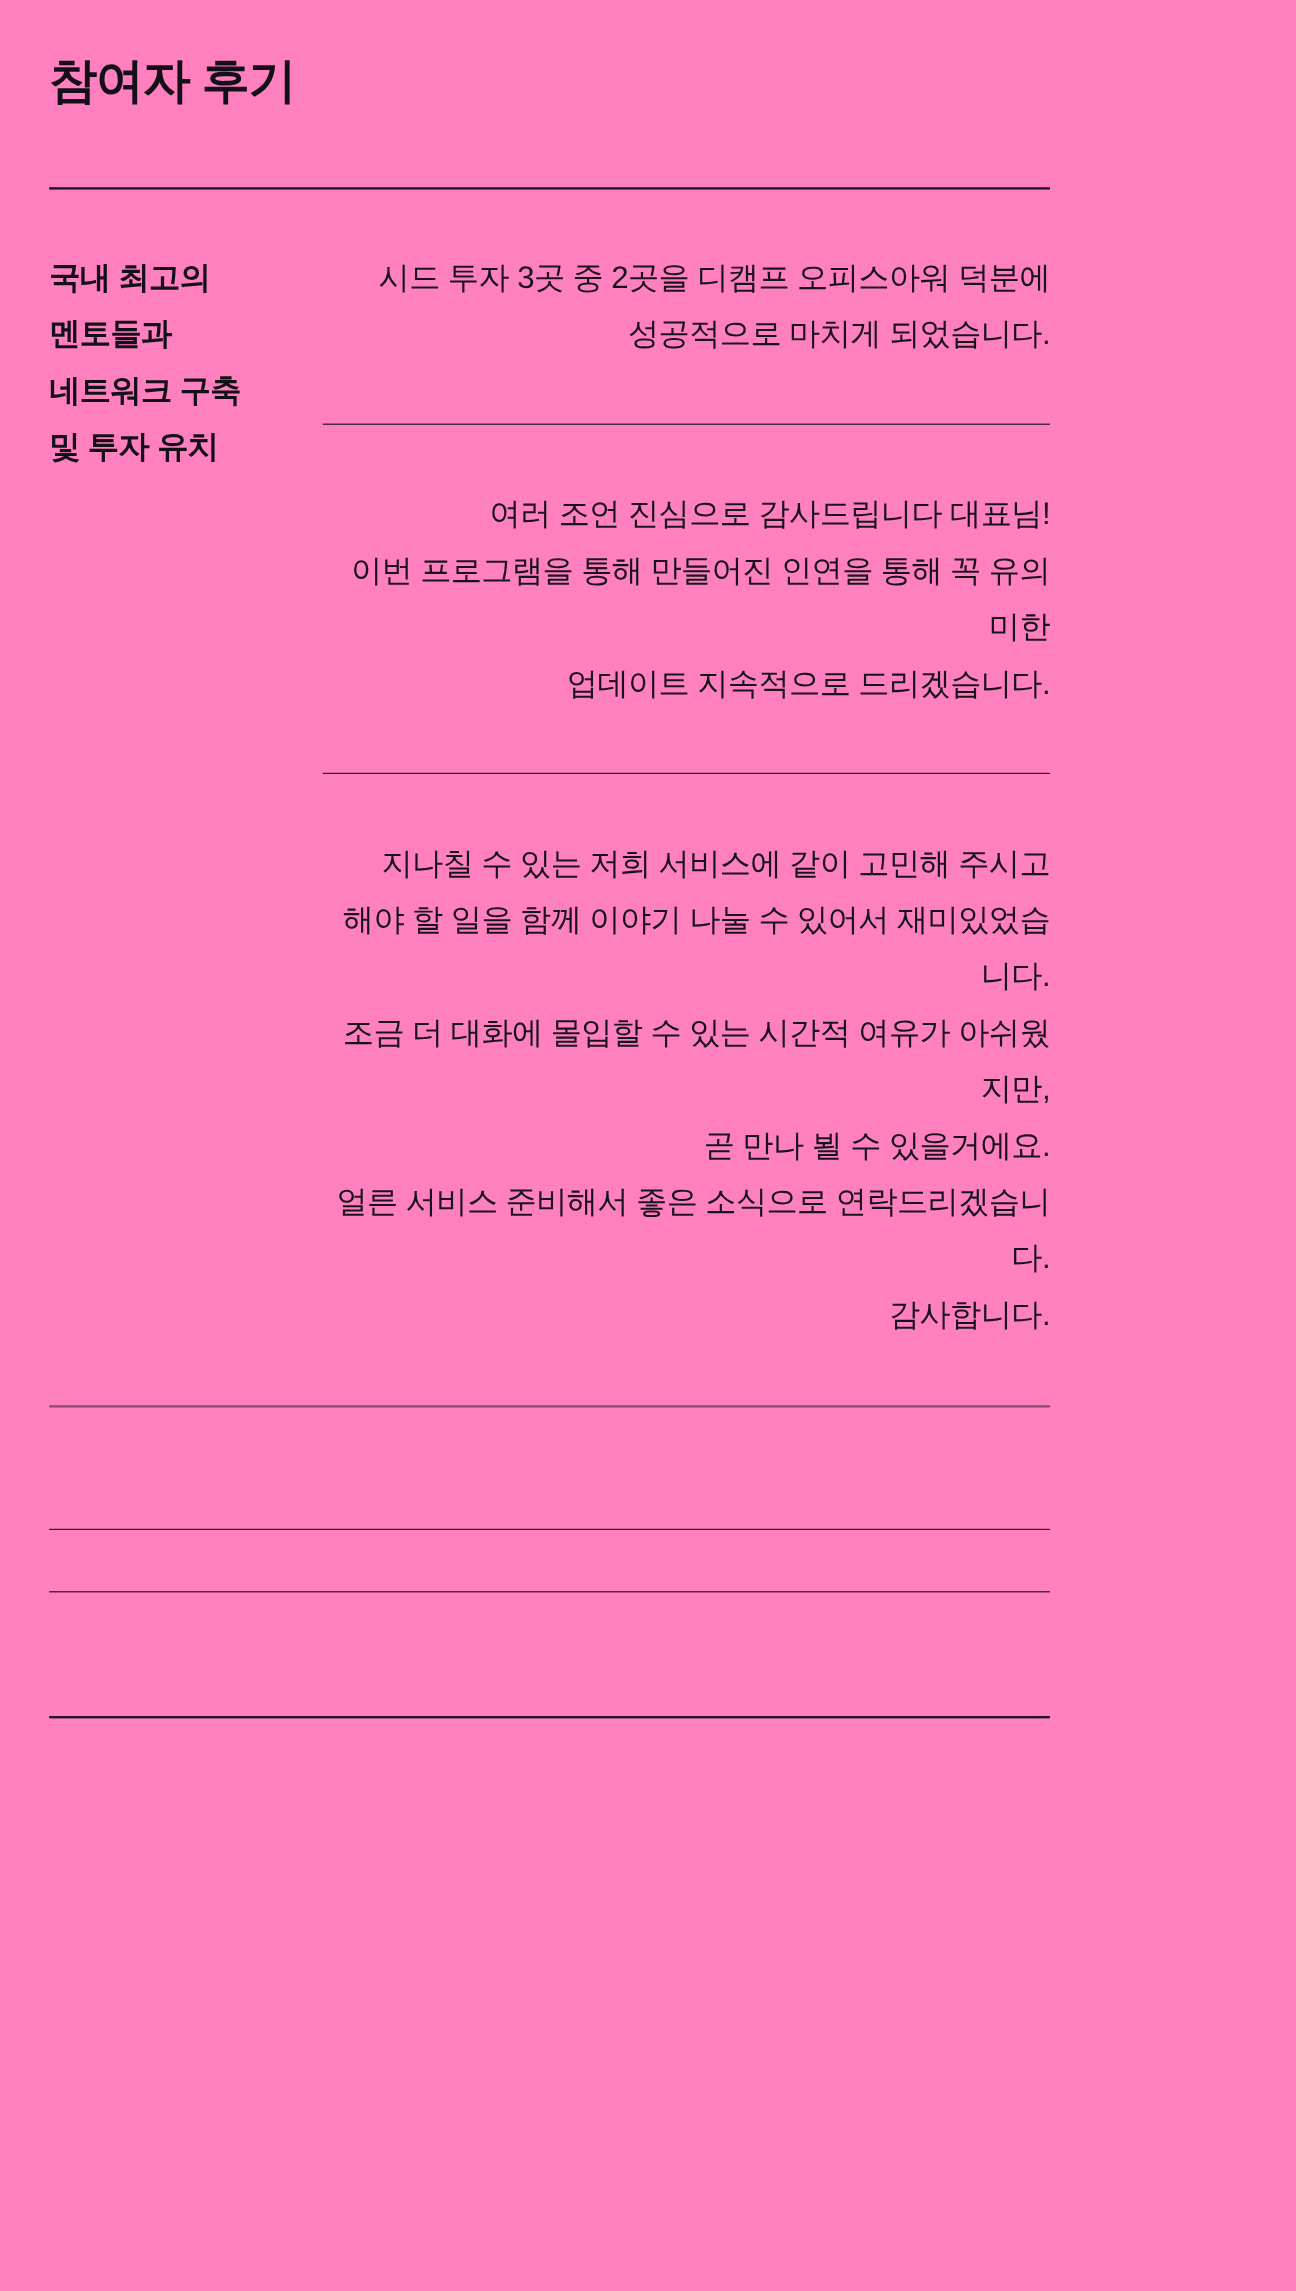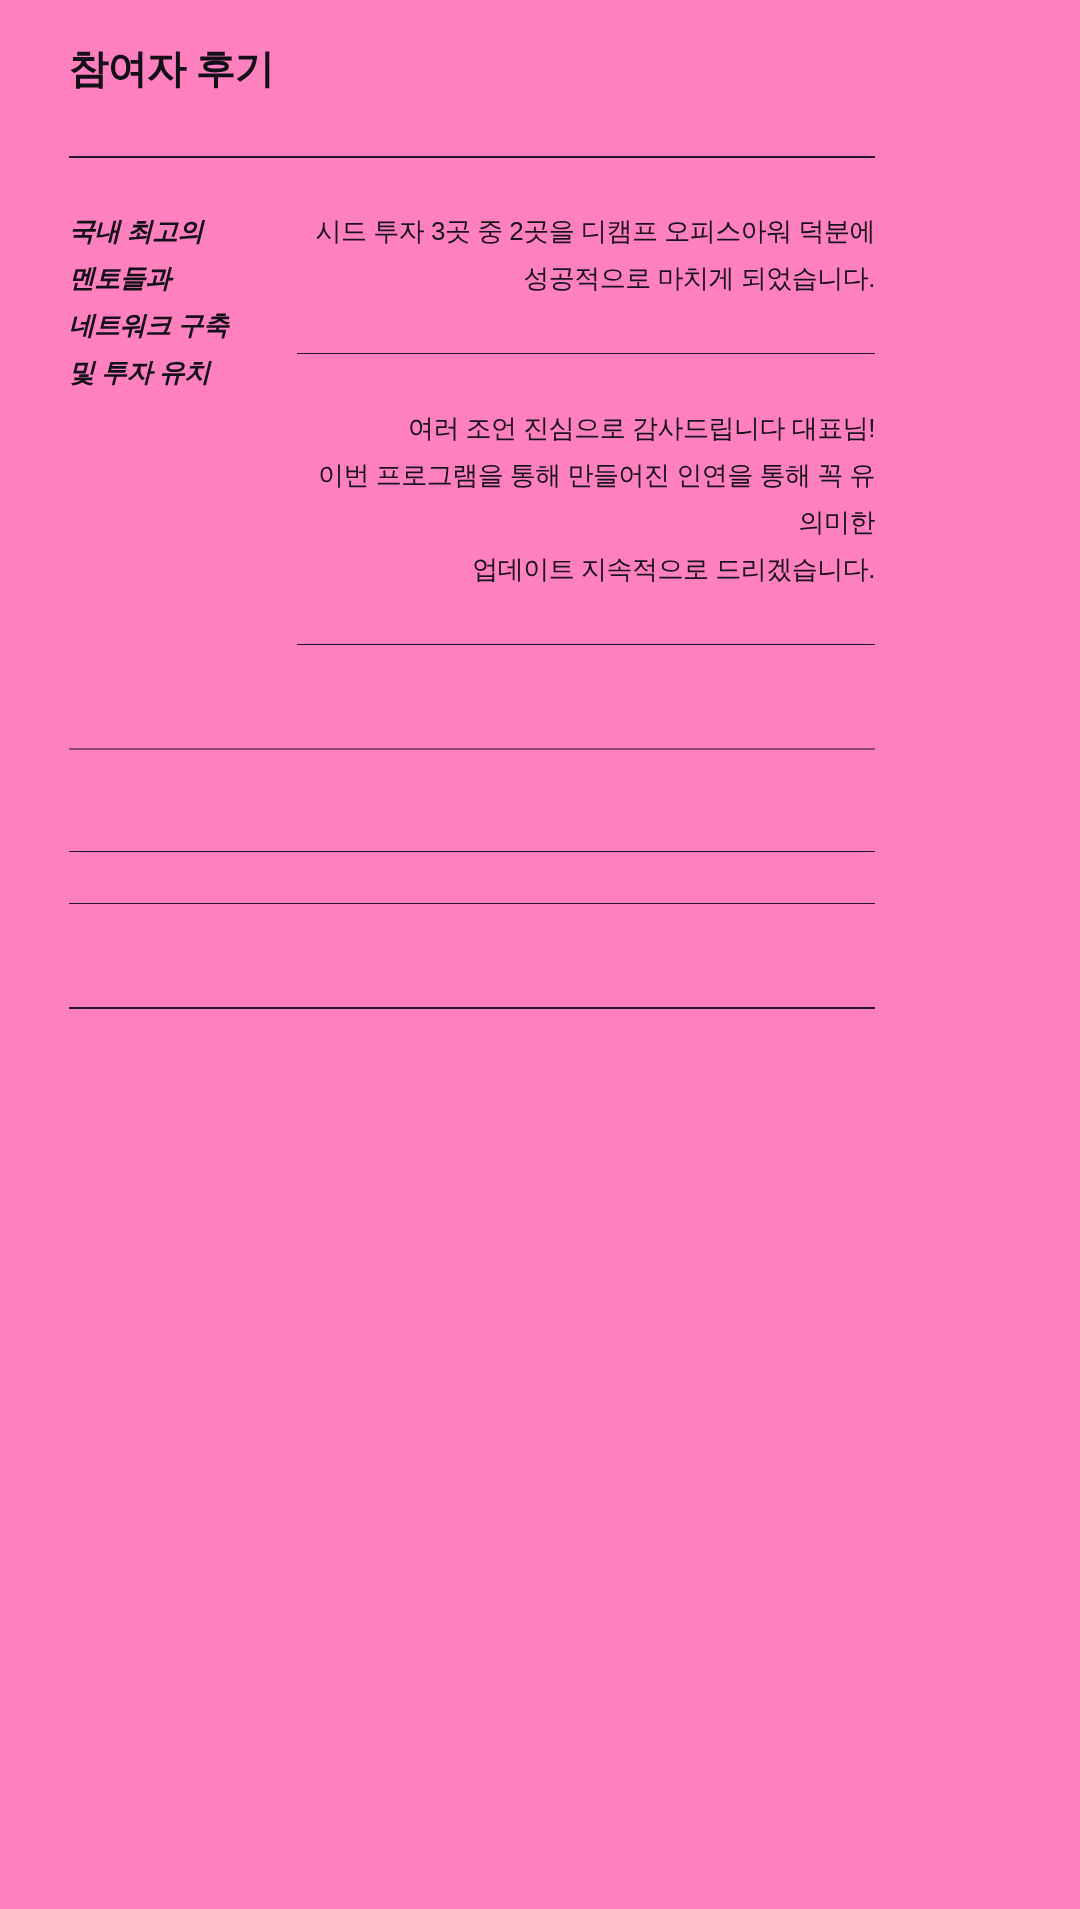--- a/index.html
+++ b/index.html
@@ -7,21 +7,21 @@
   body {
     font-family: "Liberation Sans", "DejaVu Sans", sans-serif;
     background: #ff80bf;
   }
   .page {
     position: relative;
     width: 915px;
     height: 1909px;
     background: #ff80bf;
     color: #18121d;
-    padding: 44px 40px 0 69px;
+    padding: 44px 40px 0 41px;
     overflow: hidden;
   }
   .page-title {
     margin: 0;
     font-size: 40px;
     line-height: 48px;
     font-weight: 700;
     letter-spacing: -1px;
     color: #14101a;
   }
@@ -43,21 +43,20 @@
   }
   .section-label {
     width: 228px;
     flex-shrink: 0;
     font-size: 26px;
     line-height: 47px;
     font-weight: 700;
     letter-spacing: -0.5px;
     white-space: pre-line;
     color: #14101a;
-    font-style: italic;
   }
   .section-content {
     flex: 1;
     min-width: 0;
     text-align: right;
   }
   .quote {
     margin: 0;
     font-size: 26px;
     line-height: 47px;
@@ -85,20 +84,26 @@
 네트워크 구축
 및 투자 유치</div>
       <div class="section-content">
         <p class="quote">시드 투자 3곳 중 2곳을 디캠프 오피스아워 덕분에
 성공적으로 마치게 되었습니다.</p>
         <div class="rule thin quote-divider"></div>
         <p class="quote">여러 조언 진심으로 감사드립니다 대표님!
 이번 프로그램을 통해 만들어진 인연을 통해 꼭 유의미한
 업데이트 지속적으로 드리겠습니다.</p>
         <div class="rule thin quote-divider"></div>
+        <p class="quote">지나칠 수 있는 저희 서비스에 같이 고민해 주시고
+해야 할 일을 함께 이야기 나눌 수 있어서 재미있었습니다.
+조금 더 대화에 몰입할 수 있는 시간적 여유가 아쉬웠지만,
+곧 만나 뵐 수 있을거에요.
+얼른 서비스 준비해서 좋은 소식으로 연락드리겠습니다.
+감사합니다.</p>
       </div>
     </div>
   </section>
 
   <div class="rule soft"></div>
 
   <section class="section">
     <div class="section-row">
       <div class="section-content">
         <div class="rule thin quote-divider"></div>

